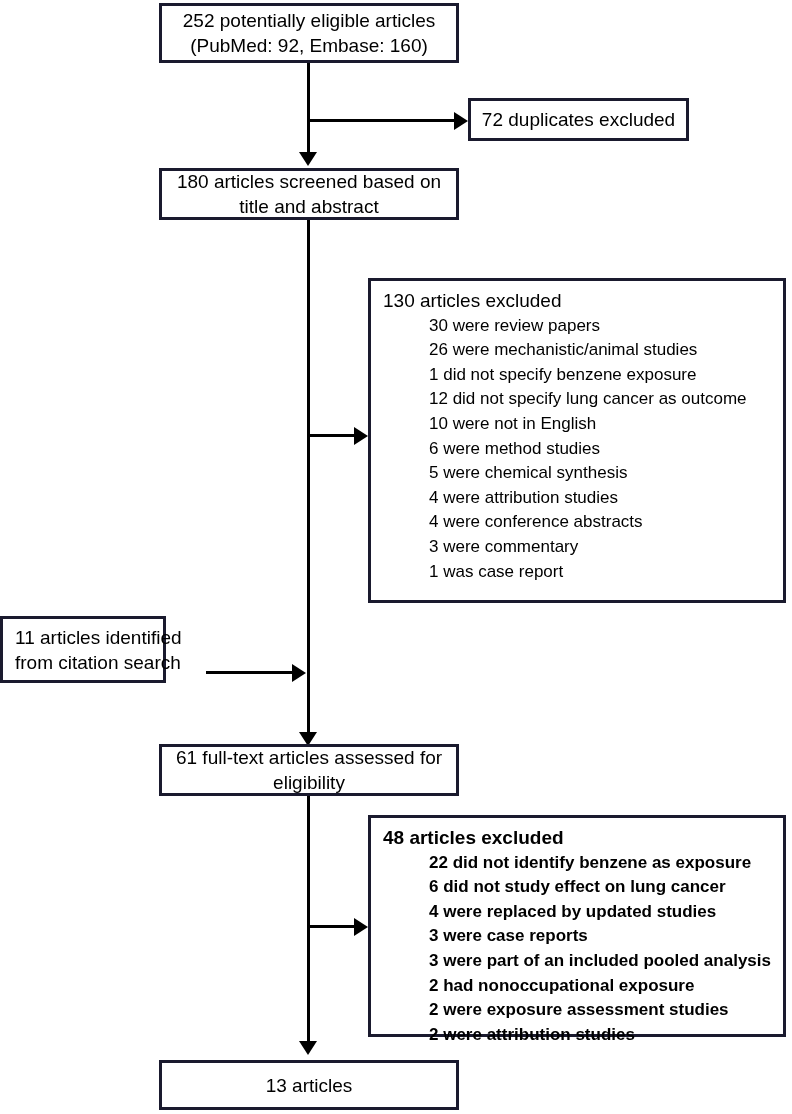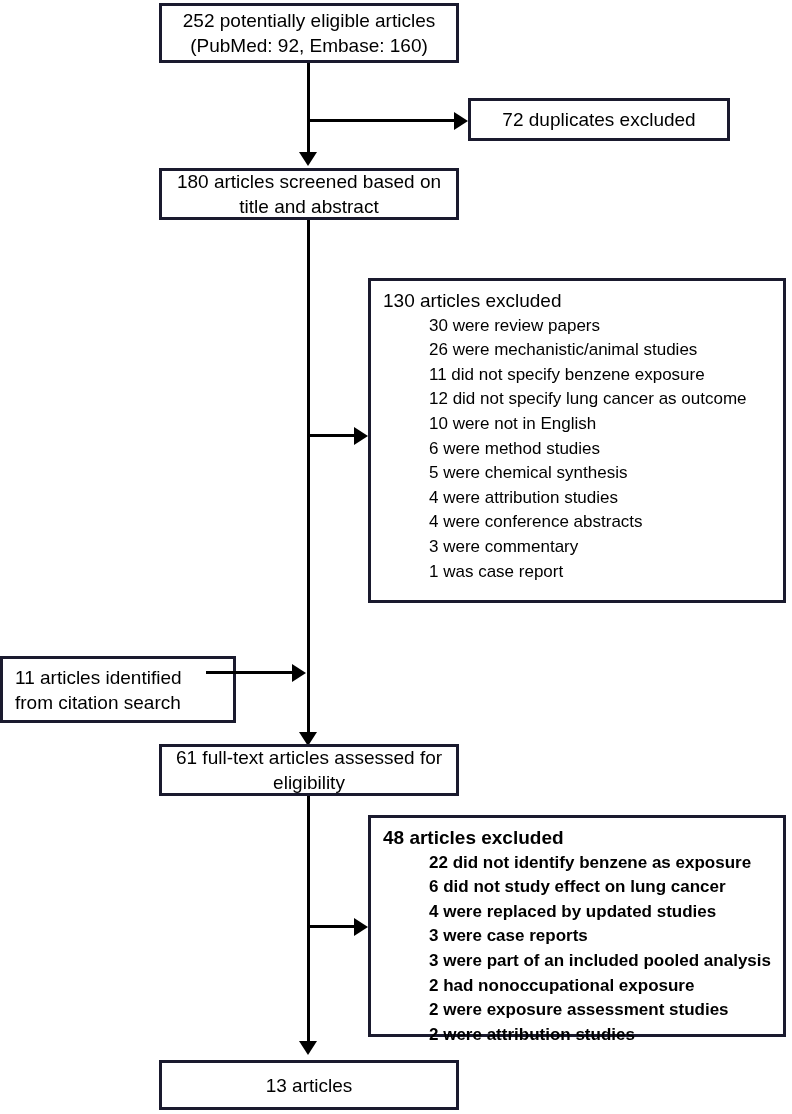--- a/index.html
+++ b/index.html
@@ -101,51 +101,51 @@
     <div class="node-line">252 potentially eligible articles</div>
     <div class="node-line">(PubMed: 92, Embase: 160)</div>
   </div>
 
   <div class="vline" style="left:307px; top:63px; height:92px;"></div>
   <div class="arrow-down" style="left:299px; top:152px;"></div>
 
   <div class="hline" style="left:307px; top:119px; width:149px;"></div>
   <div class="arrow-right" style="left:454px; top:112px;"></div>
 
-  <div class="node centered" style="left:468px; top:98px; width:262px; height:43px;">
+  <div class="node centered" style="left:468px; top:98px; width:221px; height:43px;">
     <div class="node-line">72 duplicates excluded</div>
   </div>
 
   <div class="node centered" style="left:159px; top:168px; width:300px; height:52px;">
     <div class="node-line">180 articles screened based on</div>
     <div class="node-line">title and abstract</div>
   </div>
 
   <div class="vline" style="left:307px; top:220px; height:515px;"></div>
   <div class="arrow-down" style="left:299px; top:732px;"></div>
 
   <div class="hline" style="left:307px; top:434px; width:49px;"></div>
   <div class="arrow-right" style="left:354px; top:427px;"></div>
 
   <div class="node listnode" style="left:368px; top:278px; width:418px; height:325px;">
     <div class="list-head">130 articles excluded</div>
     <div class="list-item">30 were review papers</div>
     <div class="list-item">26 were mechanistic/animal studies</div>
-    <div class="list-item">11 did not specify benzene exposure</div>
+    <div class="list-item">1 did not specify benzene exposure</div>
     <div class="list-item">12 did not specify lung cancer as outcome</div>
     <div class="list-item">10 were not in English</div>
     <div class="list-item">6 were method studies</div>
     <div class="list-item">5 were chemical synthesis</div>
     <div class="list-item">4 were attribution studies</div>
     <div class="list-item">4 were conference abstracts</div>
     <div class="list-item">3 were commentary</div>
     <div class="list-item">1 was case report</div>
   </div>
 
-  <div class="node leftnode" style="left:0px; top:656px; width:236px; height:67px;">
+  <div class="node leftnode" style="left:0px; top:616px; width:166px; height:67px;">
     <div class="node-line">11 articles identified</div>
     <div class="node-line">from citation search</div>
   </div>
 
   <div class="hline" style="left:206px; top:671px; width:88px;"></div>
   <div class="arrow-right" style="left:292px; top:664px;"></div>
 
   <div class="node centered" style="left:159px; top:744px; width:300px; height:52px;">
     <div class="node-line">61 full-text articles assessed for</div>
     <div class="node-line">eligibility</div>

